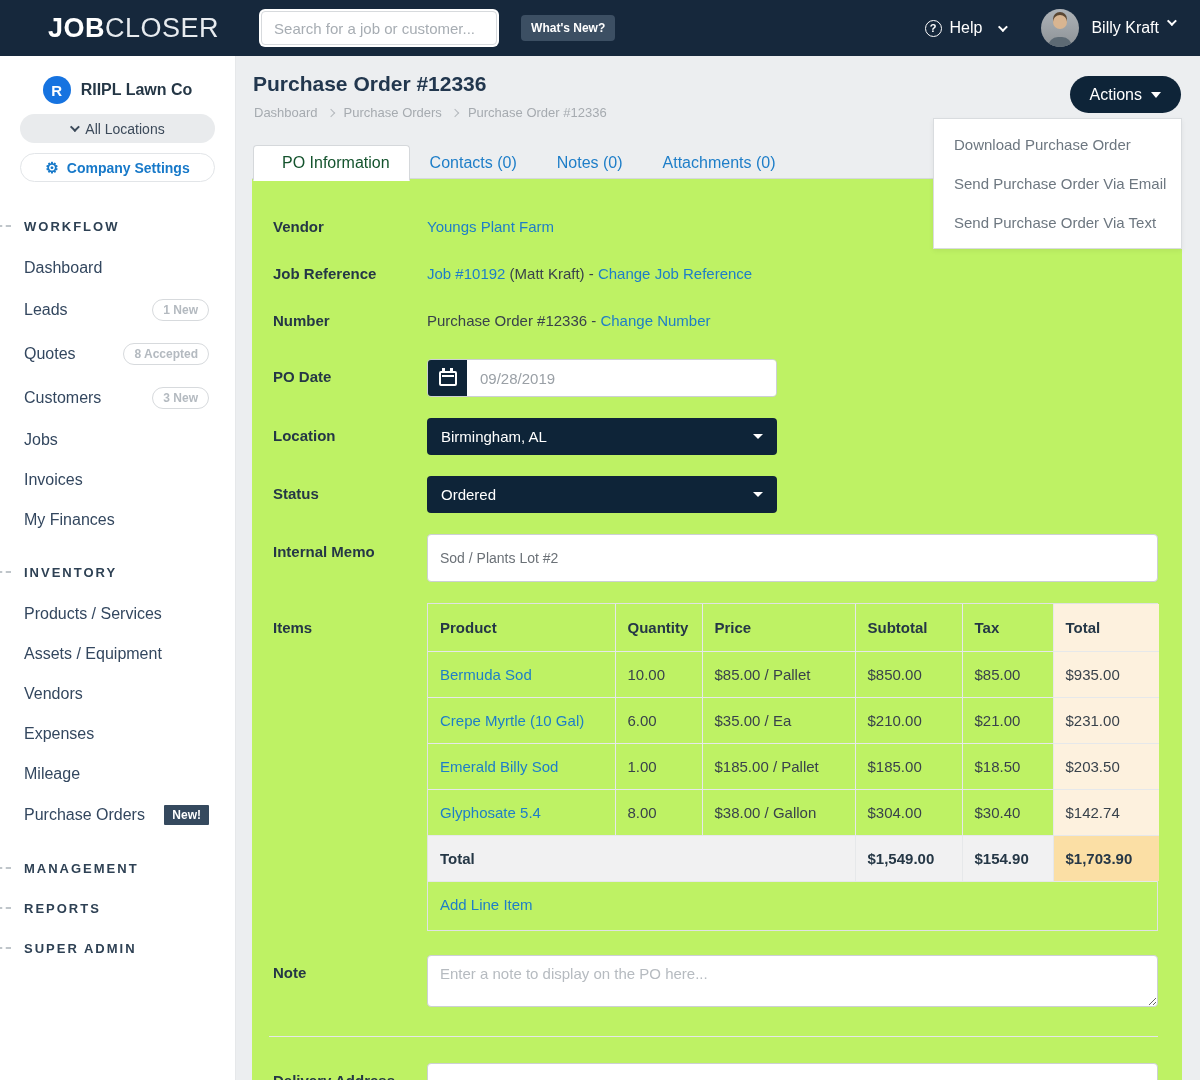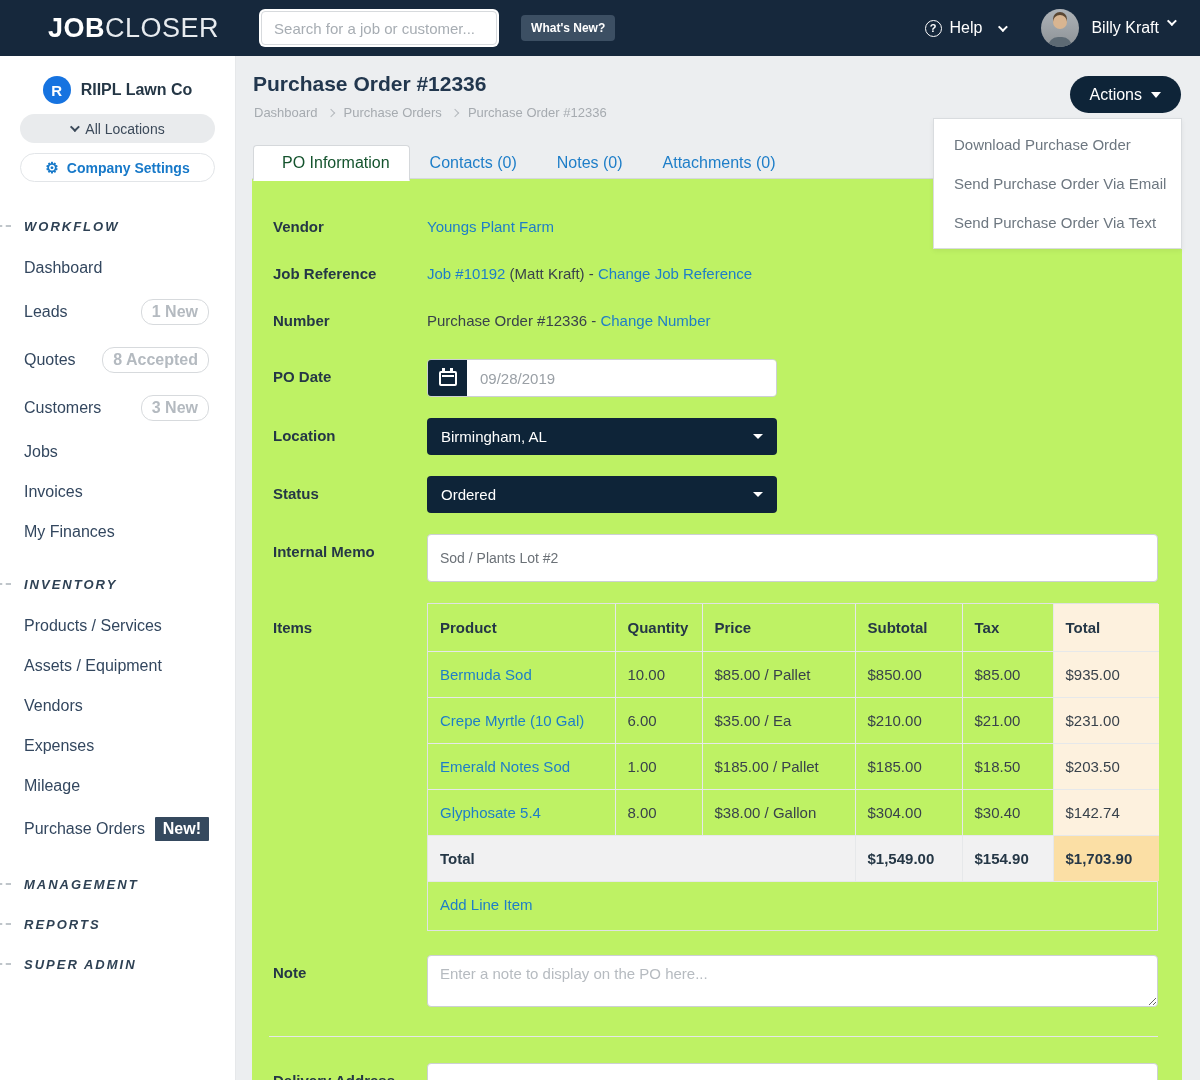--- a/index.html
+++ b/index.html
@@ -40,26 +40,26 @@
     display:flex; align-items:center; justify-content:center; font-weight:bold; font-size:15px; }
   .company-name { font-size:16px; font-weight:bold; color:#253746; }
   .pill { margin:10px 20px 0; height:29px; border-radius:15px; display:flex; align-items:center;
     justify-content:center; gap:8px; font-size:14px; cursor:pointer; }
   .pill-locations { background:#e9ebed; color:#3c4a5a; }
   .pill-locations .chev { border-color:#3c4a5a; margin-left:0; }
   .pill-settings { background:#fff; border:1px solid #e2e5e8; color:#1779c9; font-weight:bold; }
   .gear { font-size:15px; line-height:1; }
   .side-nav { padding-top:12px; }
   .section-header { position:relative; margin-top:24px; padding-left:24px; height:16px;
-    font-size:13px; font-weight:bold; letter-spacing:2px; color:#2e4154; display:flex; align-items:center; cursor:pointer;font-style:italic; }
+    font-size:13px; font-weight:bold; letter-spacing:2px; color:#2e4154; display:flex; align-items:center; cursor:pointer; }
   .dash-icon { position:absolute; left:-3px; top:7px; width:14px; border-top:2px dashed #bfc5ca; }
   .side-items { list-style:none; margin-top:14px; }
   .side-item { display:flex; align-items:center; padding:11px 26px 11px 24px; font-size:16px;
     color:#33475f; cursor:pointer; }
-  .side-badge { margin-left:auto; font-size:16px; font-weight:bold; }
+  .side-badge { margin-left:auto; font-size:12px; font-weight:bold; }
   .badge-outline { border:1px solid #d7dadd; border-radius:12px; padding:3px 10px; color:#b4bac0; }
   .badge-solid { background:#35495e; border-radius:1px; padding:3px 8px; color:#fff; }
 
   
   .main { position:absolute; top:56px; left:237px; right:0; bottom:0; background:#eceef0; }
   .page-title { position:absolute; left:16px; top:16px; font-size:21px; font-weight:bold; color:#22374e; }
   .breadcrumb { position:absolute; left:17px; top:49px; display:flex; align-items:center;
     list-style:none; font-size:13px; color:#a6abb0; gap:10px; }
   .bc-sep { display:inline-block; width:6px; height:6px; border-right:1.5px solid #b4b9be;
     border-bottom:1.5px solid #b4b9be; transform:rotate(-45deg); }
@@ -343,21 +343,21 @@
                 </tr>
                 <tr>
                   <td><a class="link">Crepe Myrtle (10 Gal)</a></td>
                   <td>6.00</td>
                   <td>$35.00 / Ea</td>
                   <td>$210.00</td>
                   <td>$21.00</td>
                   <td class="peach">$231.00</td>
                 </tr>
                 <tr>
-                  <td><a class="link">Emerald Notes Sod</a></td>
+                  <td><a class="link">Emerald Billy Sod</a></td>
                   <td>1.00</td>
                   <td>$185.00 / Pallet</td>
                   <td>$185.00</td>
                   <td>$18.50</td>
                   <td class="peach">$203.50</td>
                 </tr>
                 <tr>
                   <td><a class="link">Glyphosate 5.4</a></td>
                   <td>8.00</td>
                   <td>$38.00 / Gallon</td>

